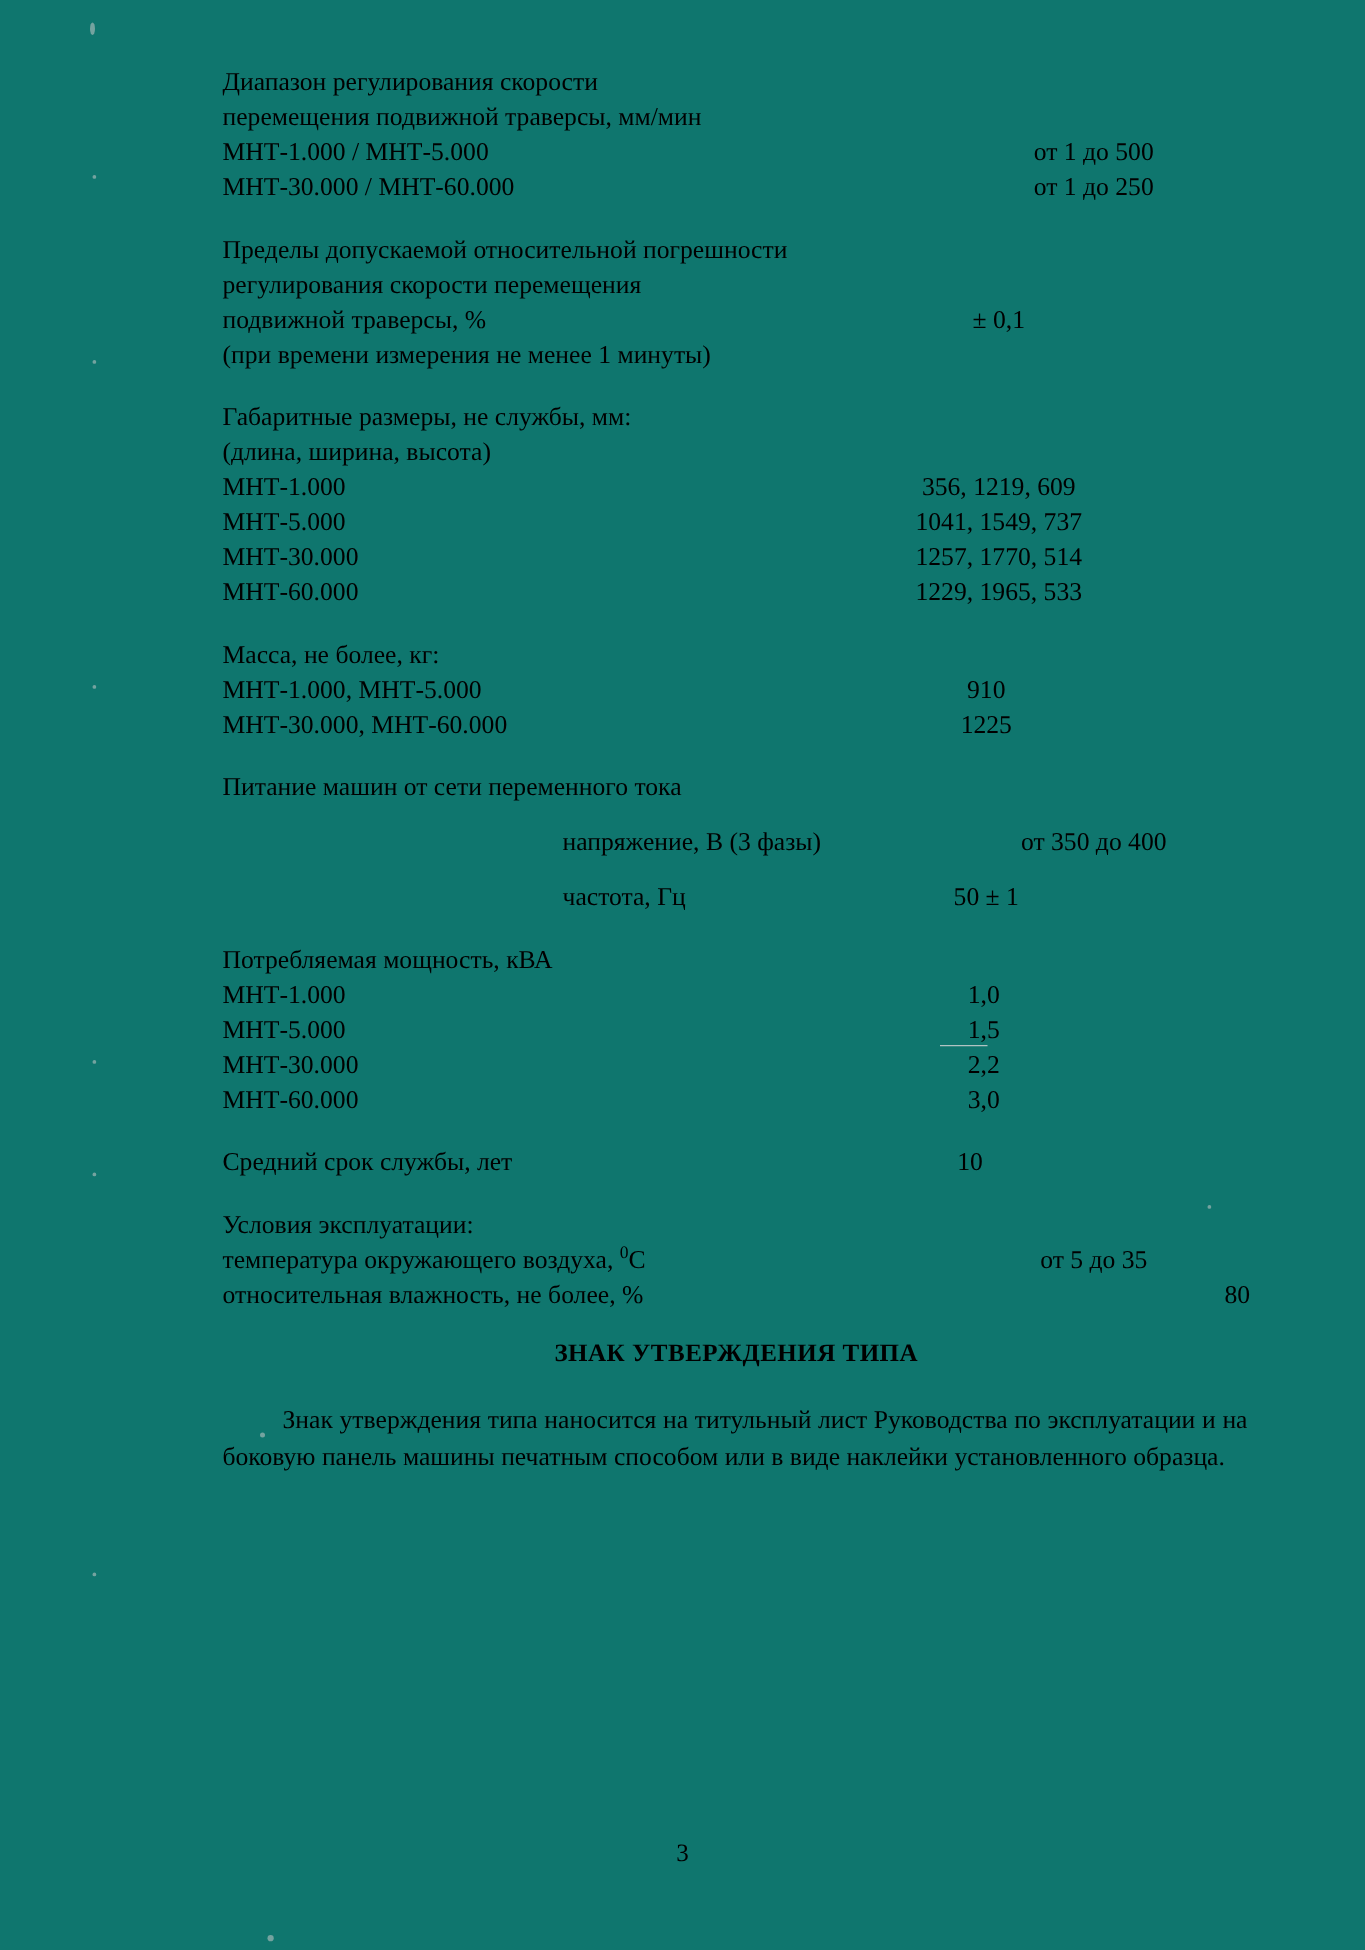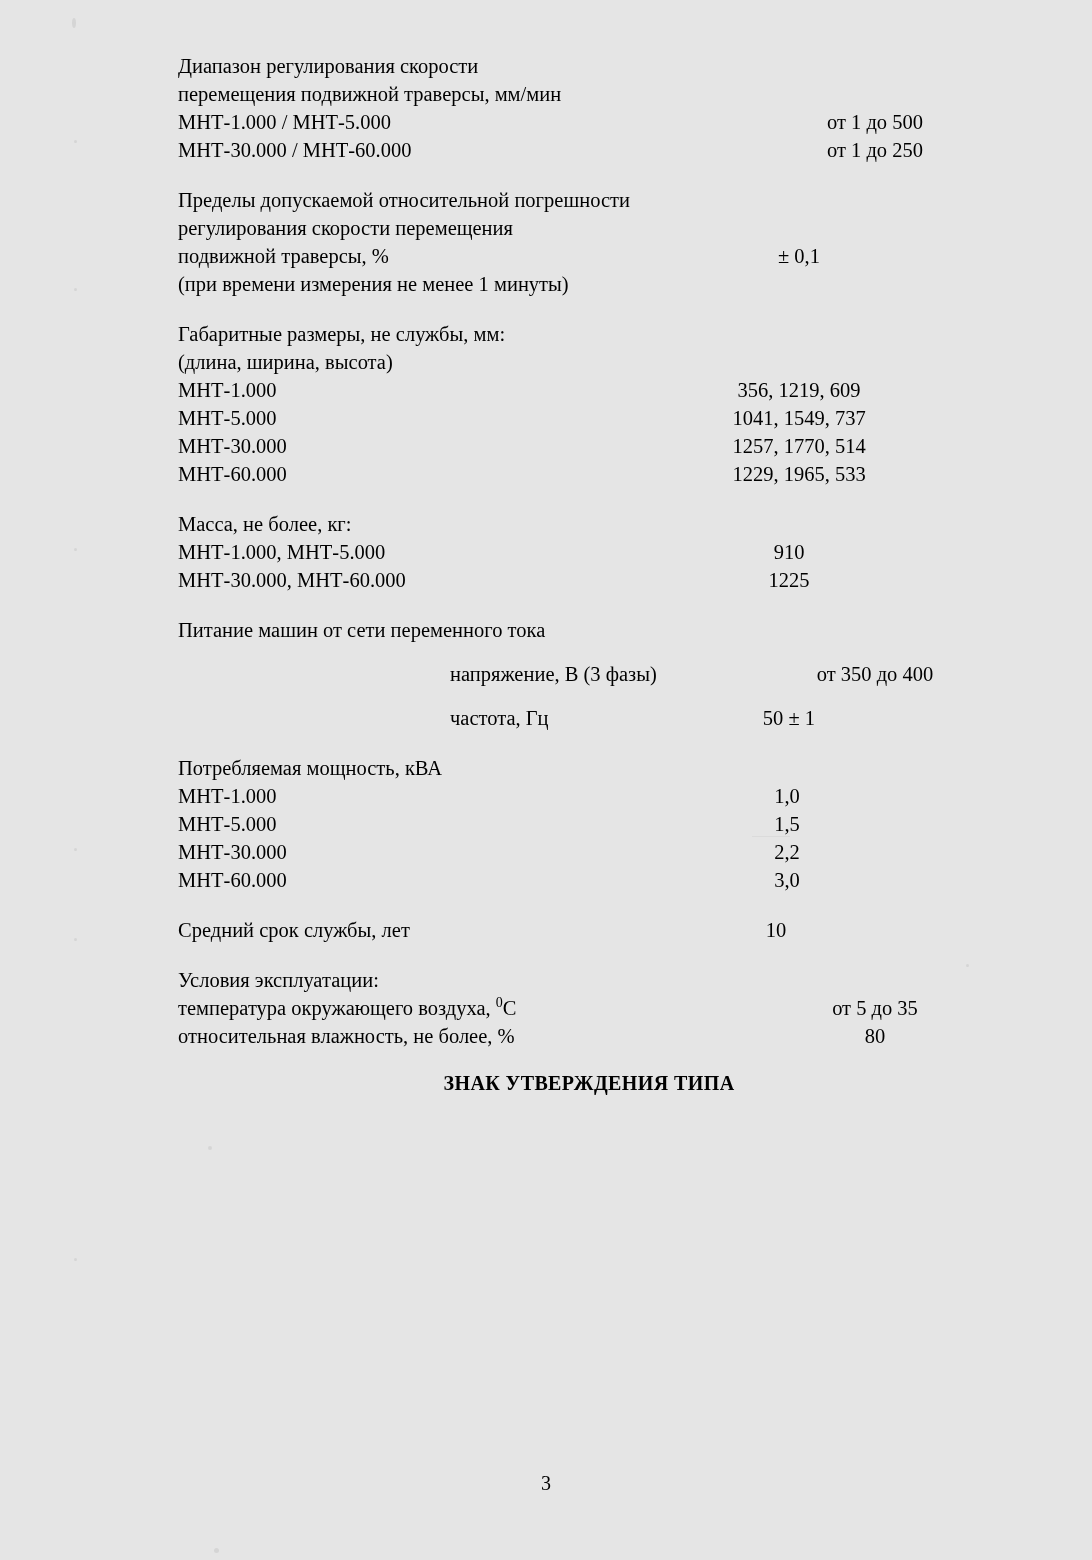--- a/index.html
+++ b/index.html
@@ -8,21 +8,21 @@
     background: #ffffff;
   }
   body {
     font-family: "Liberation Serif", serif;
     color: #000000;
   }
   .page {
     position: relative;
     width: 1092px;
     height: 1560px;
-    background: #e5e5e5;
+    background: #0f766e;
     overflow: hidden;
   }
   .content {
     position: absolute;
     left: 178px;
     top: 52px;
     width: 822px;
   }
   .spec-block {
     margin-bottom: 22px;
@@ -64,21 +64,21 @@
   .value.w-power {
     width: 250px;
     padding-right: 88px;
   }
   .value.w-life {
     width: 250px;
     padding-right: 99px;
   }
   .value.w-left {
     width: 250px;
-    text-align: center;
+    text-align: right;
     padding-left: 0px;
   }
   .sup {
     font-size: 14px;
     vertical-align: super;
     line-height: 0;
   }
   .section-title {
     text-align: center;
     font-weight: bold;
@@ -258,18 +258,19 @@
         <span class="value w-right">от 5 до 35</span>
       </div>
       <div class="row">
         <span class="label">относительная влажность, не более, %</span>
         <span class="value w-left">80</span>
       </div>
     </div>
 
     <div class="section-title">ЗНАК УТВЕРЖДЕНИЯ ТИПА</div>
 
+    <div class="para">Знак утверждения типа наносится на титульный лист Руководства по эксплуатации и на боковую панель машины печатным способом или в виде наклейки установленного образца.</div>
 
   </div>
 
   <div class="page-number">3</div>
 
 </div>
 
 </body></html>

